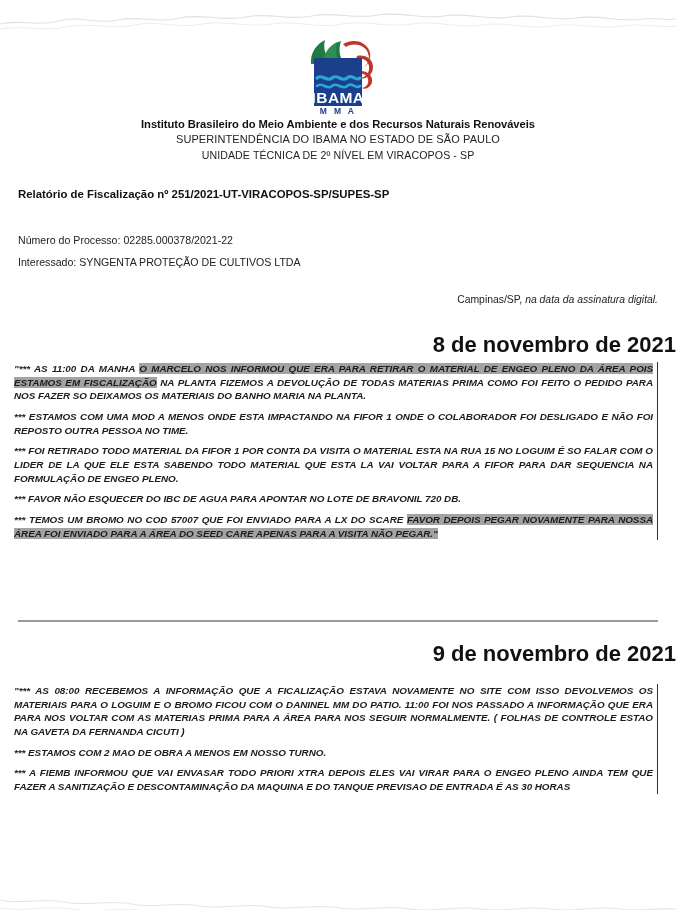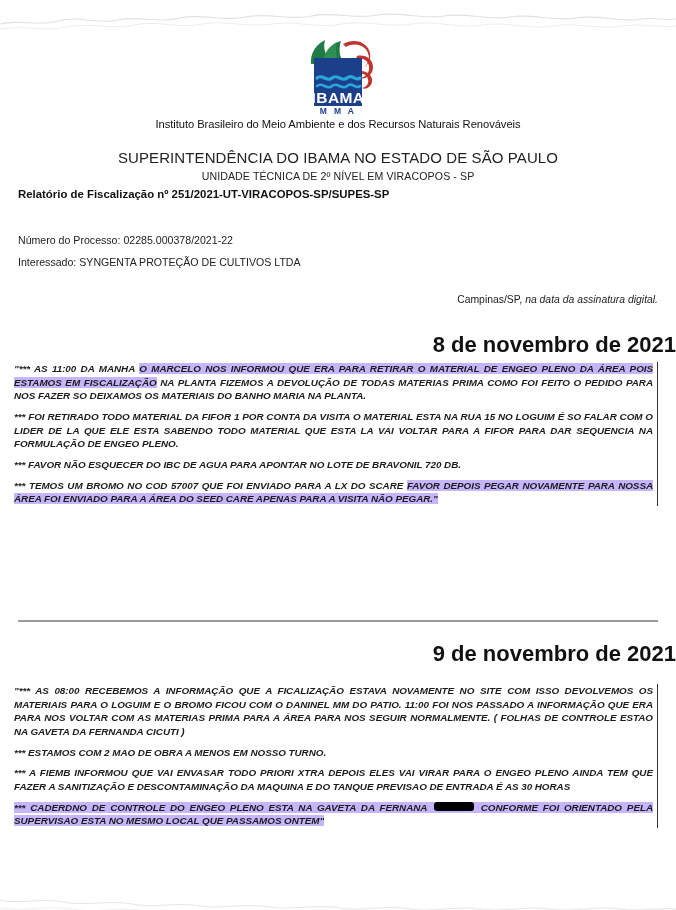--- a/index.html
+++ b/index.html
@@ -44,28 +44,28 @@
   .logo-wrap {
     width: 110px;
     margin: 0 auto;
     position: relative;
     height: 78px;
   }
   .logo-svg { display: block; }
 
   .org-line-1 {
     font-size: 11.2px;
-    font-weight: normal;
+    font-weight: bold;
     letter-spacing: -0.05px;
     margin-top: 2px;
     color: #111;
   }
   .org-line-2 {
-    font-size: 15px;
-    margin-top: 19px;
+    font-size: 11px;
+    margin-top: 3px;
     color: #222;
     letter-spacing: .1px;
   }
   .org-line-3 {
     font-size: 10.6px;
     margin-top: 4px;
     color: #222;
     letter-spacing: .1px;
   }
 
@@ -143,21 +143,21 @@
     font-weight: bold;
     line-height: 1.38;
     color: #1c1c1c;
     margin: 0 0 7px 0;
     text-align: justify;
     letter-spacing: -0.05px;
   }
   .para:last-child { margin-bottom: 0; }
 
   .hl {
-    background: #c4b5fd;
+    background: #a3a3a3;
     box-decoration-break: clone;
     font-style: italic;
     -webkit-box-decoration-break: clone;
   }
 
   .redaction {
     display: inline-block;
     width: 40px;
     height: 9px;
     background: #000;
@@ -206,33 +206,33 @@
   </div>
 
   <div class="report-title">Relatório de Fiscalização nº 251/2021-UT-VIRACOPOS-SP/SUPES-SP</div>
   <div class="proc-number">Número do Processo: 02285.000378/2021-22</div>
   <div class="interested">Interessado: SYNGENTA PROTEÇÃO DE CULTIVOS LTDA</div>
   <div class="place-date"><span>Campinas/SP,</span><span class="italic"> na data da assinatura digital.</span></div>
 
   <div class="date-heading date-heading-1">8 de novembro de 2021</div>
   <div class="quote-block quote-block-1">
       <p class="para"><span>"*** AS 11:00 DA MANHA </span><span class="hl">O MARCELO NOS INFORMOU QUE ERA PARA RETIRAR O MATERIAL DE ENGEO PLENO DA ÁREA POIS ESTAMOS EM FISCALIZAÇÃO</span><span> NA PLANTA FIZEMOS A DEVOLUÇÃO DE TODAS MATERIAS PRIMA COMO FOI FEITO O PEDIDO PARA NOS FAZER SO DEIXAMOS OS MATERIAIS DO BANHO MARIA NA PLANTA.</span></p>
+      <p class="para"><span>*** ESTAMOS COM UMA MOD A MENOS ONDE ESTA IMPACTANDO NA FIFOR 1 ONDE O COLABORADOR FOI DESLIGADO E NÃO FOI REPOSTO OUTRA PESSOA NO TIME.</span></p>
       <p class="para"><span>*** FOI RETIRADO TODO MATERIAL DA FIFOR 1 POR CONTA DA VISITA O MATERIAL ESTA NA RUA 15 NO LOGUIM É SO FALAR COM O LIDER DE LA QUE ELE ESTA SABENDO TODO MATERIAL QUE ESTA LA VAI VOLTAR PARA A FIFOR PARA DAR SEQUENCIA NA FORMULAÇÃO DE ENGEO PLENO.</span></p>
       <p class="para"><span>*** FAVOR NÃO ESQUECER DO IBC DE AGUA PARA APONTAR NO LOTE DE BRAVONIL 720 DB.</span></p>
       <p class="para"><span>*** TEMOS UM BROMO NO COD 57007 QUE FOI ENVIADO PARA A LX DO SCARE </span><span class="hl">FAVOR DEPOIS PEGAR NOVAMENTE PARA NOSSA ÁREA FOI ENVIADO PARA A ÁREA DO SEED CARE APENAS PARA A VISITA NÃO PEGAR."</span></p>
     </div>
 
   <div class="divider"></div>
 
   <div class="date-heading date-heading-2">9 de novembro de 2021</div>
   <div class="quote-block quote-block-2">
       <p class="para"><span>"*** AS 08:00 RECEBEMOS A INFORMAÇÃO QUE A FICALIZAÇÃO ESTAVA NOVAMENTE NO SITE COM ISSO DEVOLVEMOS OS MATERIAIS PARA O LOGUIM E O BROMO FICOU COM O DANINEL MM DO PATIO. 11:00 FOI NOS PASSADO A INFORMAÇÃO QUE ERA PARA NOS VOLTAR COM AS MATERIAS PRIMA PARA A ÁREA PARA NOS SEGUIR NORMALMENTE. ( FOLHAS DE CONTROLE ESTAO NA GAVETA DA FERNANDA CICUTI )</span></p>
       <p class="para"><span>*** ESTAMOS COM 2 MAO DE OBRA A MENOS EM NOSSO TURNO.</span></p>
       <p class="para"><span>*** A FIEMB INFORMOU QUE VAI ENVASAR TODO PRIORI XTRA DEPOIS ELES VAI VIRAR PARA O ENGEO PLENO AINDA TEM QUE FAZER A SANITIZAÇÃO E DESCONTAMINAÇÃO DA MAQUINA E DO TANQUE PREVISAO DE ENTRADA É AS 30 HORAS</span></p>
-      <p class="para"><span class="hl">*** CADERDNO DE CONTROLE DO ENGEO PLENO ESTA NA GAVETA DA FERNANA </span><span class="hl"><span class="redaction"></span></span><span class="hl"> CONFORME FOI ORIENTADO PELA SUPERVISAO ESTA NO MESMO LOCAL QUE PASSAMOS ONTEM"</span></p>
     </div>
 
   <svg class="torn-edge torn-bottom" viewBox="0 0 676 30" preserveAspectRatio="none">
     <path d="M0,12 C22,17 42,9 64,14 C88,19 108,11 132,16 C156,21 176,13 200,18 C224,22 246,14 270,19 C294,23 316,15 340,20 C364,24 386,16 410,21 C434,25 456,17 480,21 C504,25 526,17 550,21 C574,25 596,17 620,21 C642,24 660,19 676,21 L676,30 L0,30 Z" fill="#ffffff"></path>
     <path d="M0,12 C22,17 42,9 64,14 C88,19 108,11 132,16 C156,21 176,13 200,18 C224,22 246,14 270,19 C294,23 316,15 340,20 C364,24 386,16 410,21 C434,25 456,17 480,21 C504,25 526,17 550,21 C574,25 596,17 620,21 C642,24 660,19 676,21" fill="none" stroke="#d0d0d0" stroke-width="1.1"></path>
     <path d="M0,20 C26,24 48,17 72,21 C98,26 118,18 144,23 C170,27 190,20 216,24 C242,28 262,21 288,25 C314,28 336,21 362,25 C388,29 410,22 436,26 C462,29 484,22 510,26 C536,29 558,23 584,26 C610,29 634,24 676,26" fill="none" stroke="#e2e2e2" stroke-width="1"></path>
   </svg>
 
 </div>
 

